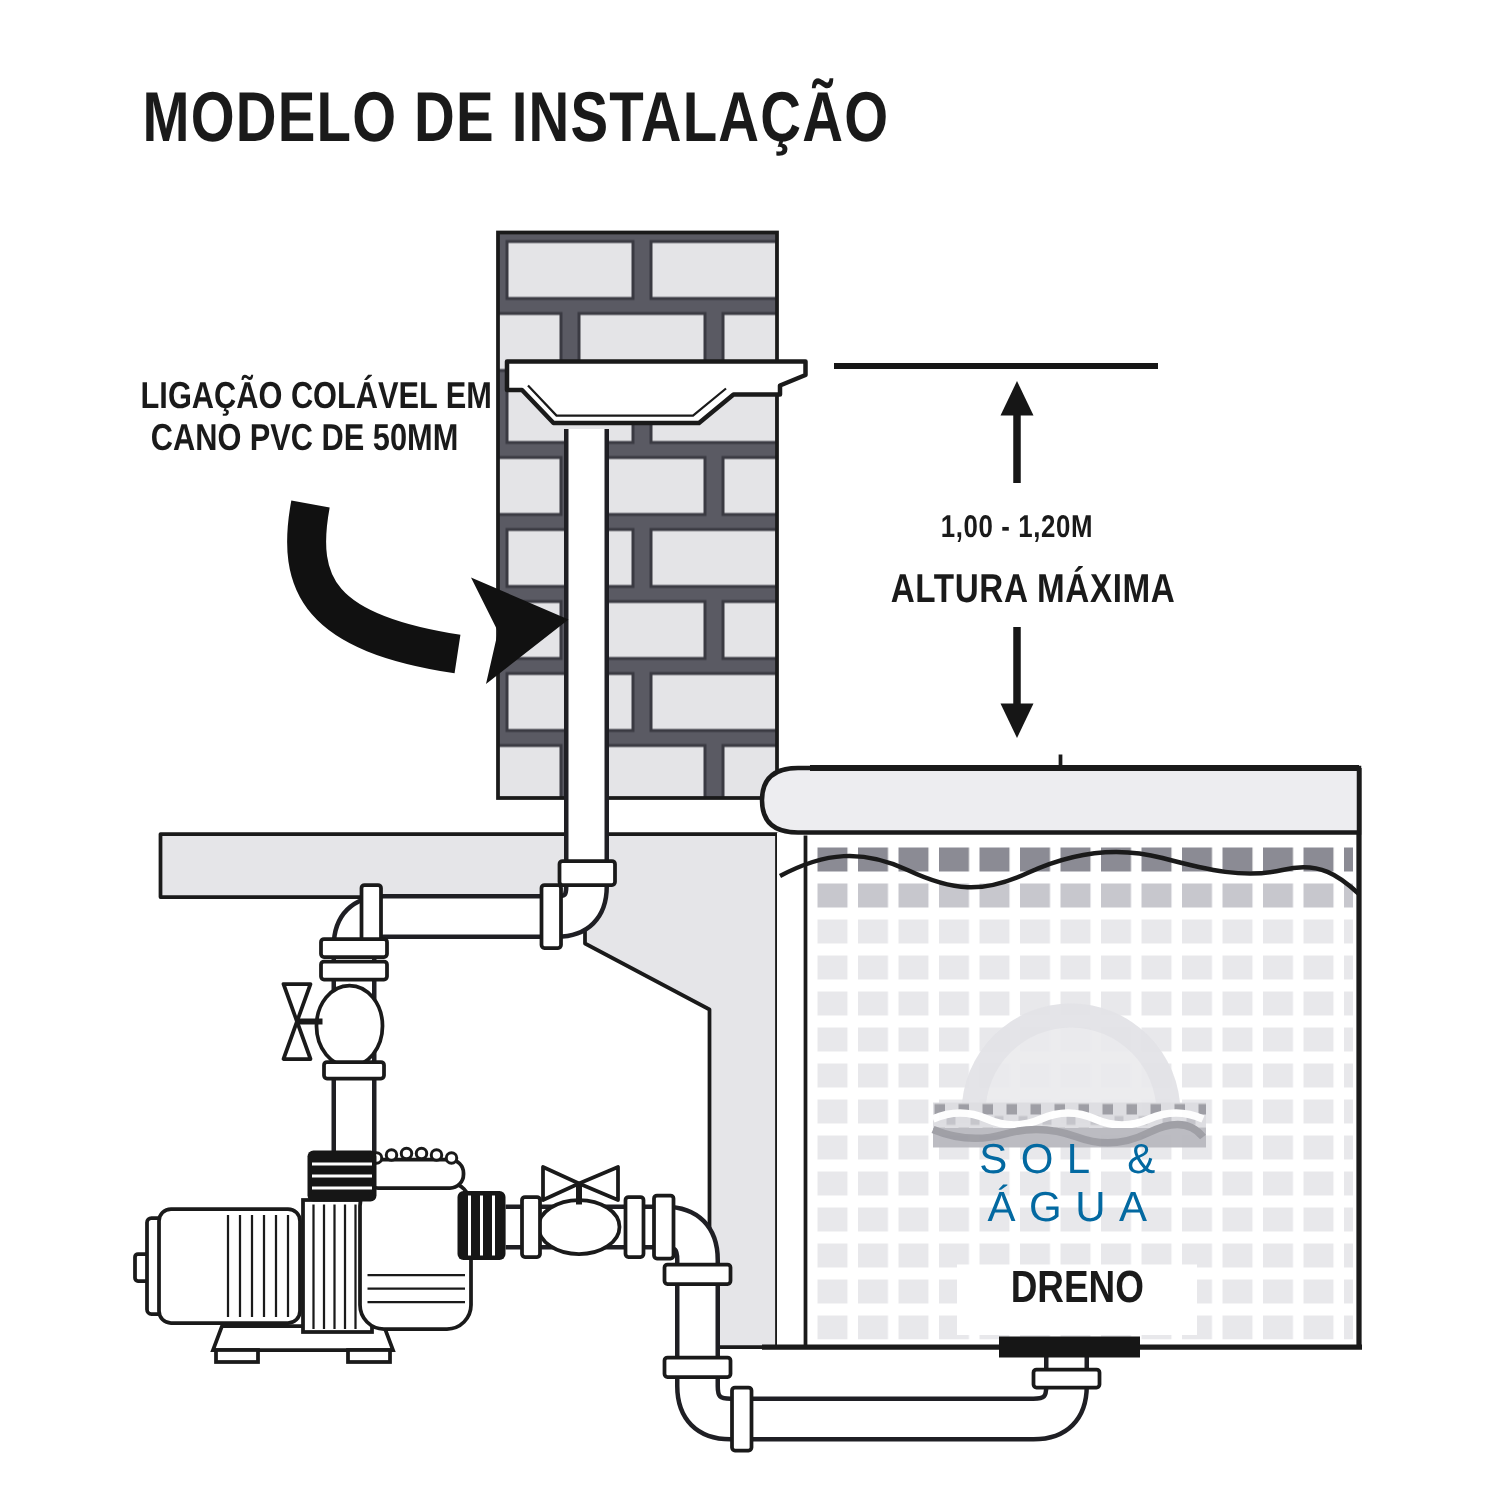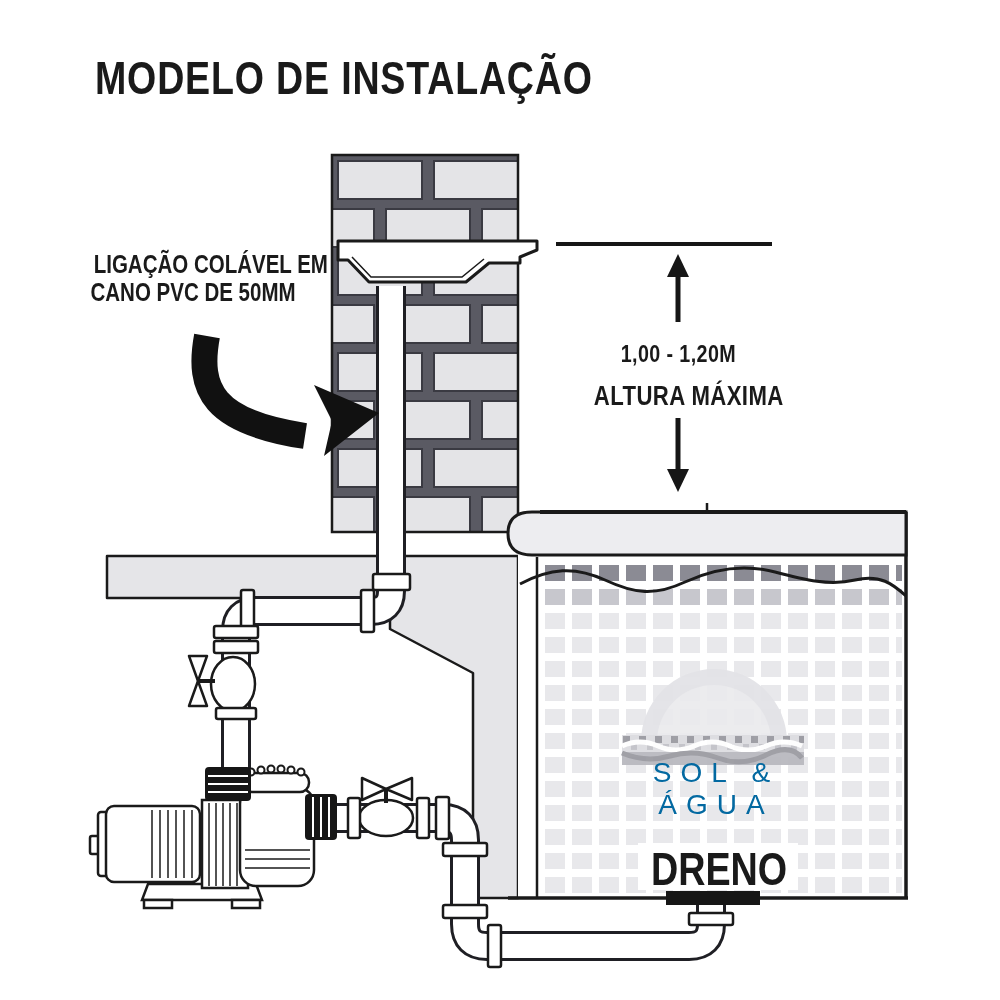--- a/index.html
+++ b/index.html
@@ -2,25 +2,25 @@
 <html><head>
 <meta charset="utf-8">
 <style>
   html,body{margin:0;padding:0;background:#ffffff;}
   #stage{position:relative;width:1000px;height:1000px;background:#ffffff;overflow:hidden;
          font-family:"Liberation Sans", sans-serif;color:#1a1a1a;}
   #stage svg{position:absolute;left:0;top:0;}
   .abs{position:absolute;}
   .cond{transform:scaleX(0.82);transform-origin:center;display:inline-block;white-space:nowrap;}
   .title{font-size:47px;font-weight:700;letter-spacing:1px;transform:scaleX(0.8);transform-origin:left center;white-space:nowrap;}
-  .note{width:260px;text-align:left;font-size:25px;font-weight:700;line-height:1.13;}
+  .note{width:260px;text-align:right;font-size:25px;font-weight:700;line-height:1.13;}
   .height-box{width:210px;text-align:center;font-weight:700;}
-  .height-val{font-size:24px;letter-spacing:0.5px;}
+  .height-val{font-size:21px;letter-spacing:0.5px;}
   .height-lab{font-size:27px;letter-spacing:0.5px;margin-top:13px;}
-  .dreno{width:164px;text-align:center;font-size:46px;font-weight:700;}
+  .dreno{width:164px;text-align:center;font-size:30px;font-weight:700;}
   .wmark{width:240px;text-align:center;font-size:28px;font-weight:400;letter-spacing:9px;color:#0369a1;}
 </style>
 </head>
 <body>
 
 <div id="stage">
 
 <svg width="1000" height="1000" viewBox="0 0 1000 1000">
   <defs>
     <pattern id="bricks" x="332" y="155" width="192" height="96" patternUnits="userSpaceOnUse">

